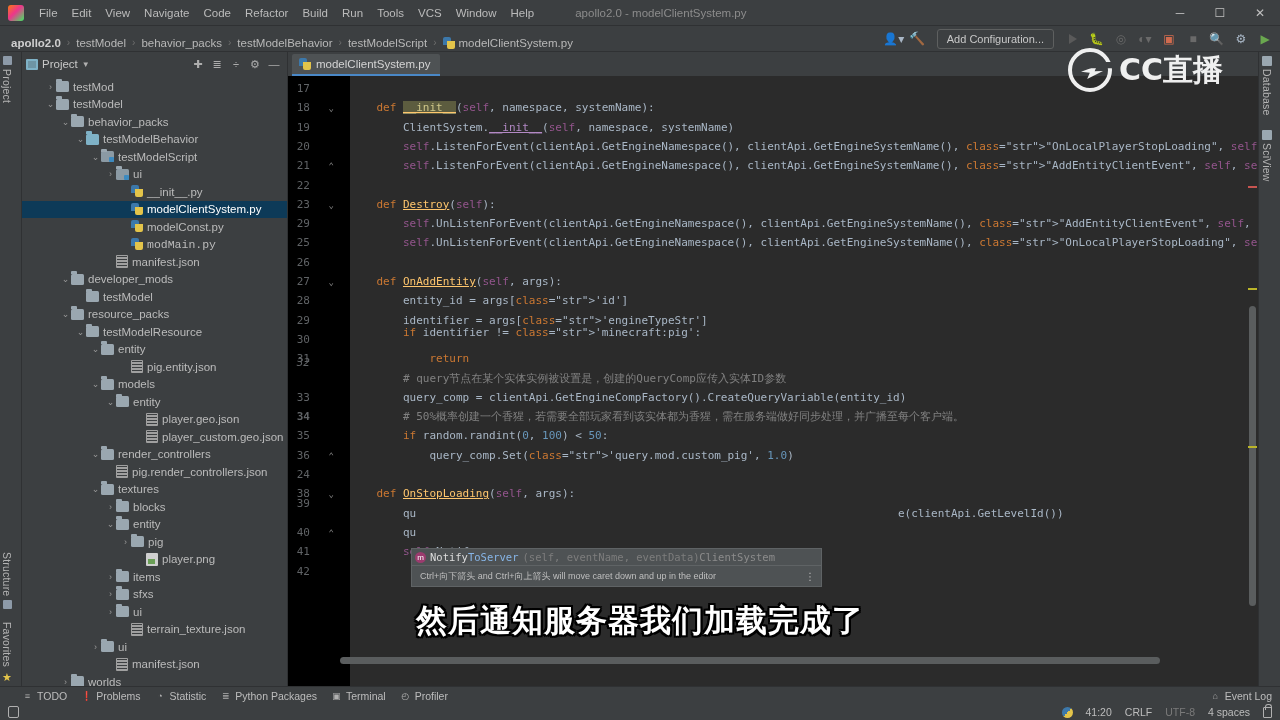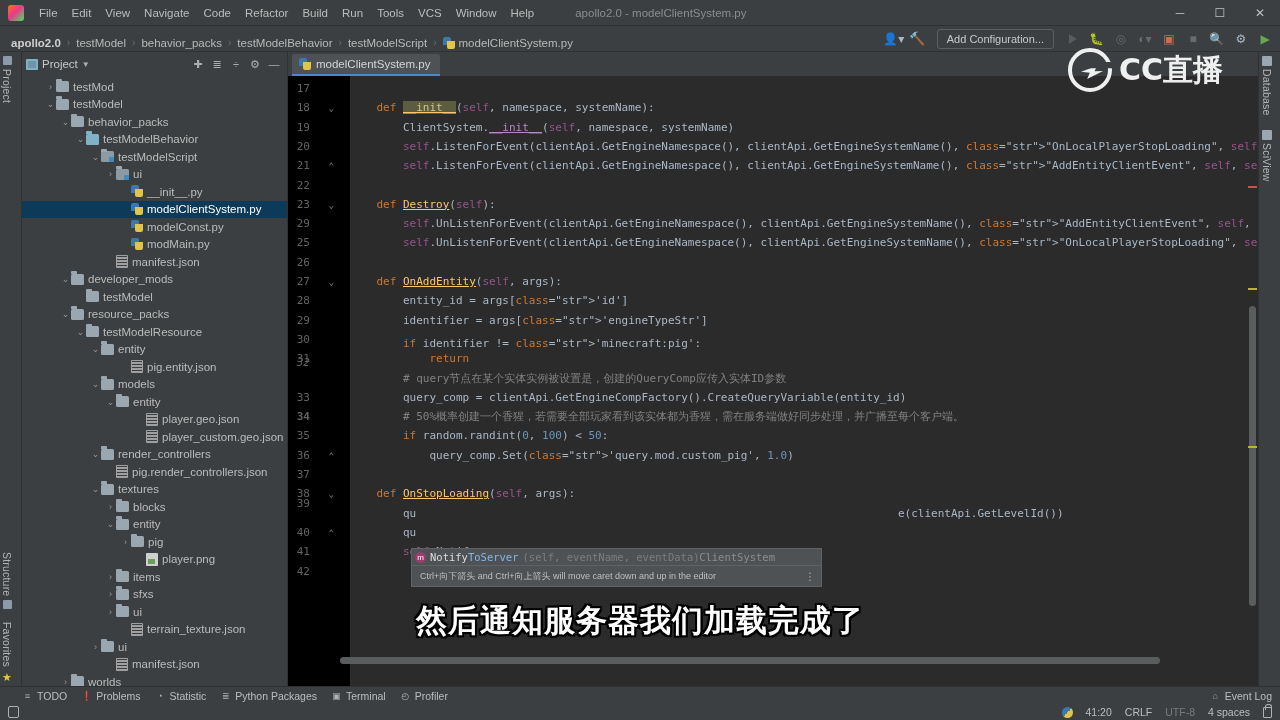--- a/index.html
+++ b/index.html
@@ -388,21 +388,21 @@
         <div class="node sel" style="padding-left: 98px;">
           <span class="arrow"></span>
           <span class="fico py"></span>
           <span class="lbl">modelClientSystem.py</span>
         </div>
         <div class="node" style="padding-left: 98px;">
           <span class="arrow"></span>
           <span class="fico py"></span>
           <span class="lbl">modelConst.py</span>
         </div>
-        <div class="node" style="padding-left: 98px;">
+        <div class="node" style="padding-left: 98px; font-family: Liberation Mono, monospace;">
           <span class="arrow"></span>
           <span class="fico py"></span>
           <span class="lbl">modMain.py</span>
         </div>
         <div class="node" style="padding-left: 83px;">
           <span class="arrow"></span>
           <span class="fico json"></span>
           <span class="lbl">manifest.json</span>
         </div>
         <div class="node" style="padding-left: 38px;">
@@ -556,21 +556,21 @@
           <div class="gutnum" style="top: 218.3px;">28</div>
           <div class="gutnum" style="top: 237.6px;">29</div>
           <div class="gutnum" style="top: 256.9px;">30</div>
           <div class="gutnum" style="top: 276.2px;">31</div>
           <div class="gutnum" style="top: 280px; font-style: italic;">32</div>
           <div class="gutnum" style="top: 314.8px;">33</div>
           <div class="gutnum" style="top: 334.1px; font-weight: bold;">34</div>
           <div class="gutnum" style="top: 353.4px;">35</div>
           <div class="gutnum" style="top: 372.7px;">36</div>
           <div class="foldmark" style="top: 374.7px;">⌃</div>
-          <div class="gutnum" style="top: 392px;">37</div>
+          <div class="gutnum" style="top: 392px;">24</div>
           <div class="gutnum" style="top: 411.3px;">38</div>
           <div class="foldmark" style="top: 413.3px;">⌄</div>
           <div class="gutnum" style="top: 421px;">39</div>
           <div class="gutnum" style="top: 449.9px;">40</div>
           <div class="foldmark" style="top: 451.9px;">⌃</div>
           <div class="gutnum" style="top: 469.2px;">41</div>
           <div class="gutnum" style="top: 488.5px;">42</div>
         </div>
       <div class="code" id="code">
           <div class="ln" style="top: 6px; line-height: 13px;"></div>
@@ -579,21 +579,21 @@
           <div class="ln" style="top: 63.9px; line-height: 13px;">        <span class="selfk">self</span>.ListenForEvent(clientApi.GetEngineNamespace(), clientApi.GetEngineSystemName(), <span <span="" class="kw">class</span>="str"&gt;"OnLocalPlayerStopLoading", <span class="selfk">self</span>, .OnStopLoading)</div>
           <div class="ln" style="top: 83.2px; line-height: 13px;">        <span class="selfk">self</span>.ListenForEvent(clientApi.GetEngineNamespace(), clientApi.GetEngineSystemName(), <span <span="" class="kw">class</span>="str"&gt;"AddEntityClientEvent", <span class="selfk">self</span>, <span class="selfk">self</span>.OnAddEntity)</div>
           <div class="ln" style="top: 102.5px; line-height: 13px;"></div>
           <div class="ln" style="top: 121.8px; line-height: 13px;">    <span class="kw">def</span> <span class="def-u">Destroy</span>(<span class="selfk">self</span>):</div>
           <div class="ln" style="top: 141.1px; line-height: 13px;">        <span class="selfk">self</span>.UnListenForEvent(clientApi.GetEngineNamespace(), clientApi.GetEngineSystemName(), <span <span="" class="kw">class</span>="str"&gt;"AddEntityClientEvent", <span class="selfk">self</span>, <span class="selfk">self</span>.OnAddEntity)</div>
           <div class="ln" style="top: 160.4px; line-height: 13px;">        <span class="selfk">self</span>.UnListenForEvent(clientApi.GetEngineNamespace(), clientApi.GetEngineSystemName(), <span <span="" class="kw">class</span>="str"&gt;"OnLocalPlayerStopLoading", <span class="selfk">self</span>, .OnStopLoading)</div>
           <div class="ln" style="top: 179.7px; line-height: 13px;"></div>
           <div class="ln" style="top: 199px; line-height: 13px;">    <span class="kw">def</span> <span class="def-u">OnAddEntity</span>(<span class="selfk">self</span>, args):</div>
           <div class="ln" style="top: 218.3px; line-height: 13px;">        entity_id = args[<span <span="" class="kw">class</span>="str"&gt;'id']</div>
           <div class="ln" style="top: 237.6px; line-height: 13px;">        identifier = args[<span <span="" class="kw">class</span>="str"&gt;'engineTypeStr']</div>
-          <div class="ln" style="top: 261px; line-height: 13px;">        <span class="kw">if</span> identifier != <span <span="" class="kw">class</span>="str"&gt;'minecraft:pig':</div>
+          <div class="ln" style="top: 250px; line-height: 13px;">        <span class="kw">if</span> identifier != <span <span="" class="kw">class</span>="str"&gt;'minecraft:pig':</div>
           <div class="ln" style="top: 276.2px; line-height: 13px;">            <span class="kw">return</span></div>
           <div class="ln" style="top: 295.5px; line-height: 13px;"><span class="cmt">        # query节点在某个实体实例被设置是，创建的QueryComp应传入实体ID参数</span></div>
           <div class="ln" style="top: 314.8px; line-height: 13px;">        query_comp = clientApi.GetEngineCompFactory().CreateQueryVariable(entity_id)</div>
           <div class="ln" style="top: 334.1px; line-height: 13px;"><span class="cmt">        # 50%概率创建一个香猩，若需要全部玩家看到该实体都为香猩，需在服务端做好同步处理，并广播至每个客户端。</span></div>
           <div class="ln" style="top: 353.4px; line-height: 13px;">        <span class="kw">if</span> random.randint(<span class="num">0</span>, <span class="num">100</span>) &lt; <span class="num">50</span>:</div>
           <div class="ln" style="top: 372.7px; line-height: 13px;">            query_comp.Set(<span <span="" class="kw">class</span>="str"&gt;'query.mod.custom_pig', <span class="num">1.0</span>)</div>
           <div class="ln" style="top: 392px; line-height: 13px;"></div>
           <div class="ln" style="top: 411.3px; line-height: 13px;">    <span class="kw">def</span> <span class="def-u">OnStopLoading</span>(<span class="selfk">self</span>, args):</div>
           <div class="ln" style="top: 430.6px; line-height: 13px;">        qu</div>
           <div class="ln" style="top: 449.9px; line-height: 13px;">        qu</div>

